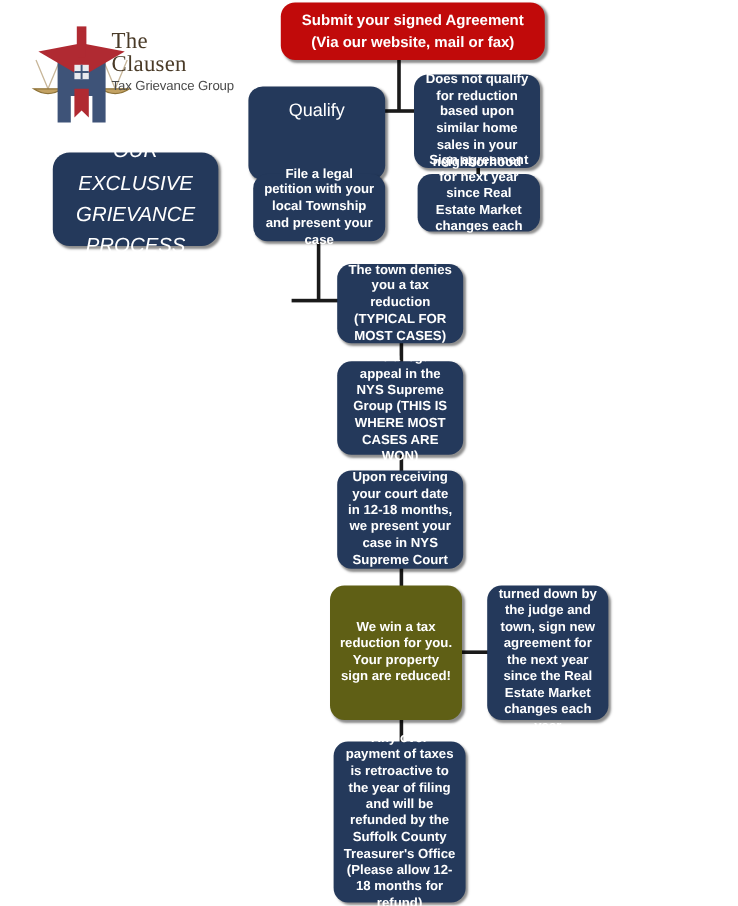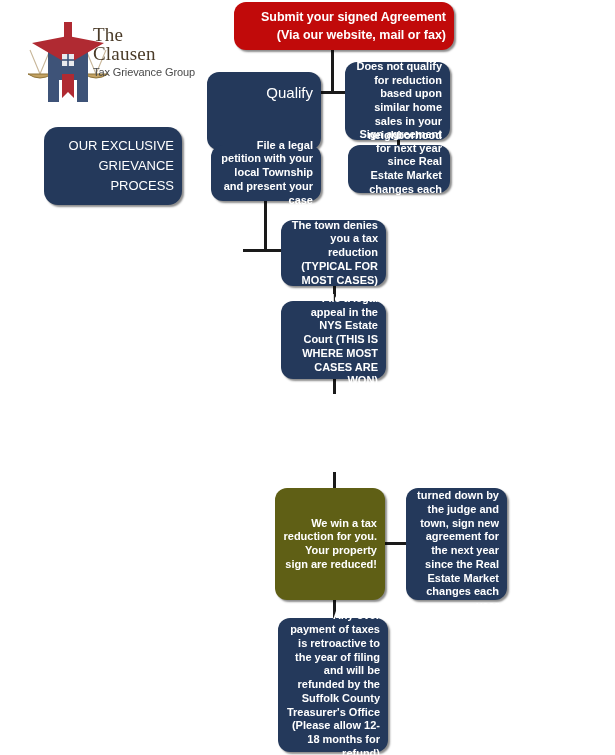--- a/index.html
+++ b/index.html
@@ -20,21 +20,21 @@
 
   
   .box {
     position: absolute;
     box-sizing: border-box;
     border-radius: 12px;
     color: #ffffff;
     display: flex;
     align-items: center;
     justify-content: center;
-    text-align: right;
+    text-align: center;
     line-height: 1.25;
     font-weight: bold;
     font-size: 11px;
     padding: 24px 8px;
     box-shadow: 2px 2px 2px rgba(0,0,0,0.45);
     z-index: 3;
   }
   .box .txt { display: block; width: 100%; }
   .navy  { background: #24395B; }
   .red   { background: #C10A0A; }
@@ -149,21 +149,21 @@
   <div class="conn v" style="left:333px; top:284px; height:20px;"></div>
 
   <div class="conn v" style="left:333px; top:376px; height:18px;"></div>
 
   <div class="conn v" style="left:333px; top:472px; height:18px;"></div>
 
   <div class="conn h" style="left:376px; top:542px; width:34px;"></div>
 
   <div class="conn v" style="left:333px; top:598px; height:22px;"></div>
 
-  <div class="box navy light-weight" style="left:44px; top:127px; width:138px; height:78px; font-size:13px; line-height:1.55; border-radius:14px;">
+  <div class="box navy light-weight" style="left:44px; top:127px; width:138px; height:78px; font-size:17px; line-height:1.55; border-radius:14px;font-style:italic;">
     <span class="txt">OUR EXCLUSIVE GRIEVANCE PROCESS</span>
   </div>
 
   <div class="box red" style="left:234px; top:2px; width:220px; height:48px; font-size:12.5px; line-height:1.45;">
     <span class="txt">Submit your signed Agreement (Via our website, mail or fax)</span>
   </div>
 
   <div class="box navy light-weight" style="left:207px; top:62px; width:114px; height:78px; font-size:15px; align-items:flex-start; padding-top:12px;margin-top:10px;">
     <span class="txt">Qualify</span>
   </div>
@@ -179,23 +179,26 @@
   <div class="box navy" style="left:348px; top:145px; width:102px; height:40px;">
     <span class="txt">Sign agreement for next year since Real Estate Market changes each year!</span>
   </div>
 
 
   <div class="box navy" style="left:281px; top:220px; width:105px; height:66px;">
     <span class="txt">The town denies you a tax reduction (TYPICAL FOR MOST CASES)</span>
   </div>
 
   <div class="box navy" style="left:281px; top:301px; width:105px; height:78px;">
-    <span class="txt">File a legal appeal in the NYS Estate Court (THIS IS WHERE MOST CASES ARE WON)</span>
-  </div>
-
+    <span class="txt">File a legal appeal in the NYS Supreme Group (THIS IS WHERE MOST CASES ARE WON)</span>
+  </div>
+
+  <div class="box navy" style="left:281px; top:392px; width:105px; height:82px;">
+    <span class="txt">Upon receiving your court date in 12-18 months, we present your case in NYS Supreme Court</span>
+  </div>
 
   <div class="box olive" style="left:275px; top:488px; width:110px; height:112px;">
     <span class="txt">We win a tax reduction for you. Your property sign are reduced!</span>
   </div>
 
   <div class="box navy" style="left:406px; top:488px; width:101px; height:112px;">
     <span class="txt">The case is turned down by the judge and town, sign new agreement for the next year since the Real Estate Market changes each year</span>
   </div>
 
   <div class="box navy" style="left:278px; top:618px; width:110px; height:134px;">

